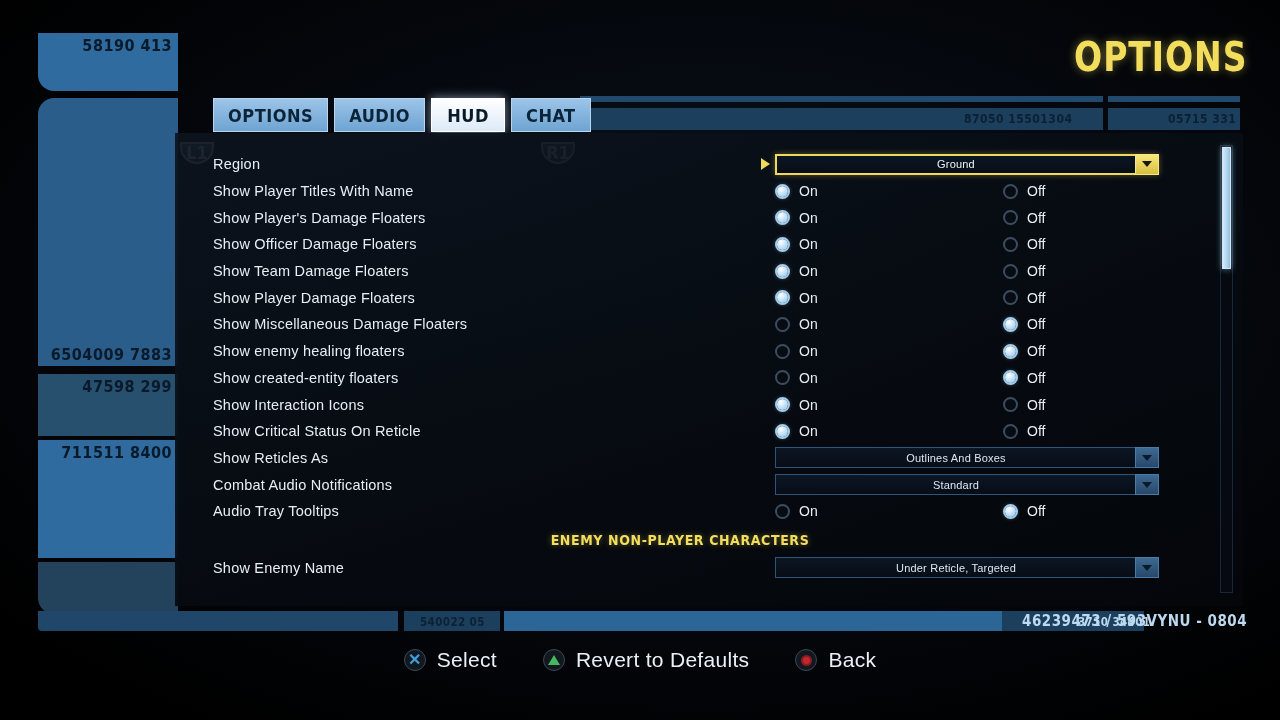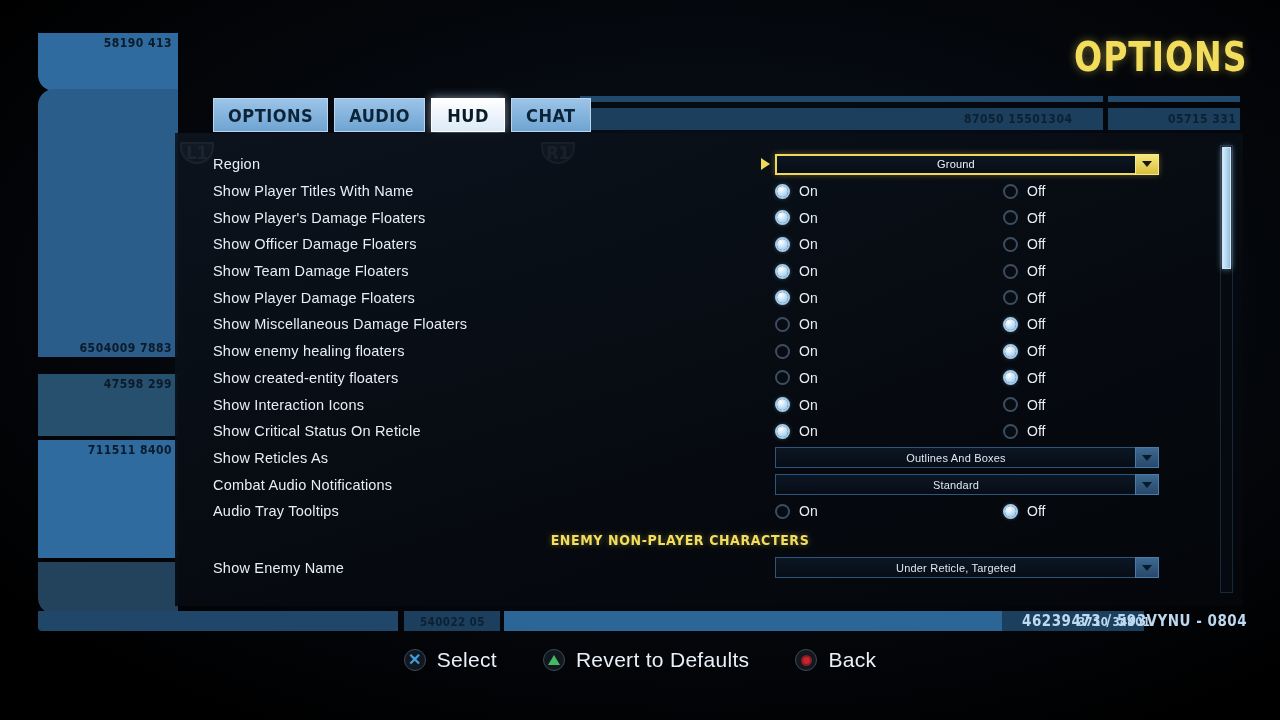--- a/index.html
+++ b/index.html
@@ -28,28 +28,28 @@
     transform: scaleX(.92);
     transform-origin: right center;
   }
 
   
   .lcars { position: absolute; left: 38px; top: 0; width: 140px; height: 640px; }
   .lcars-block {
     position: absolute; left: 0; width: 140px;
     background: #2f6b9e;
     font-family: "DejaVu Sans Condensed", "Liberation Sans Narrow", "Liberation Sans", sans-serif;
-    font-size: 12px; font-weight: bold;
+    font-size: 16px; font-weight: bold;
     color: #0a1a2a;
     text-align: right;
     padding: 3px 6px 0 0;
     letter-spacing: .5px;
   }
   .lb1 { top: 33px;  height: 58px;  border-radius: 0 0 0 16px; }
-  .lb2 { top: 89px; height: 268px; background: #2b5d8a; border-radius: 16px 0 0 0; padding-left: 48px; }
+  .lb2 { top: 98px; height: 268px; background: #2b5d8a; border-radius: 16px 0 0 0; padding-left: 48px; }
   .lb3 { top: 374px; height: 62px;  background: #27506f; }
   .lb4 { top: 440px; height: 118px; background: #2f6b9e; }
   .lb5 { top: 562px; height: 52px;  background: #23425c; border-radius: 0 0 0 16px;}
   .lcars-block span { display:block; }
   .bar-top-thin { position:absolute; left:580px; top:96px; width:523px; height:6px; background:#21496b; }
   .bar-top-thin2{ position:absolute; left:1108px; top:96px; width:132px; height:6px; background:#21496b; }
 
   .bar1 { position:absolute; left:580px;  top:108px; width:523px; height:22px; background:#1e4straight; }
   .bar1, .bar2 { background:#1c3f5d; }
   .bar2 { position:absolute; left:1108px; top:108px; width:132px; height:22px; }

